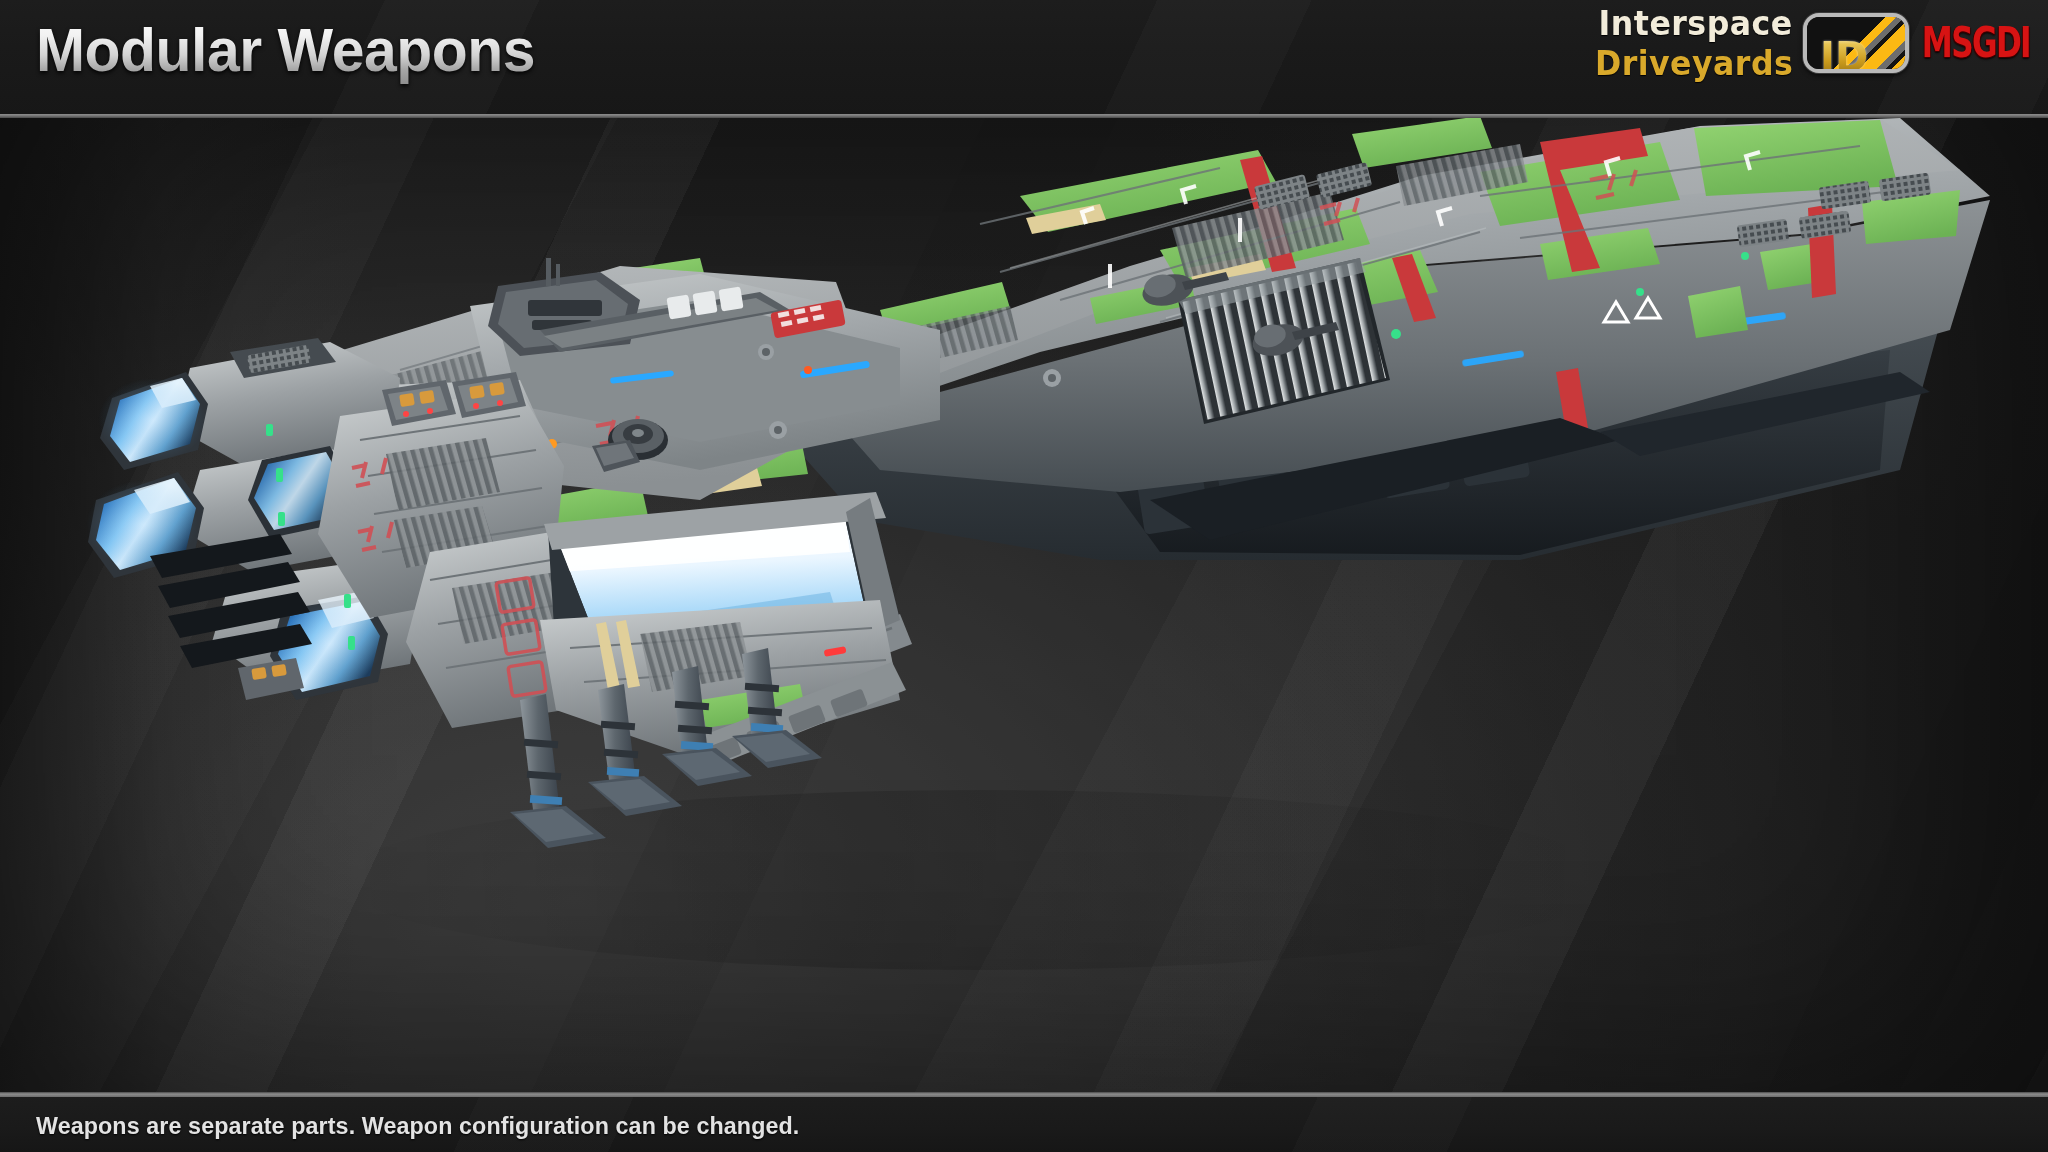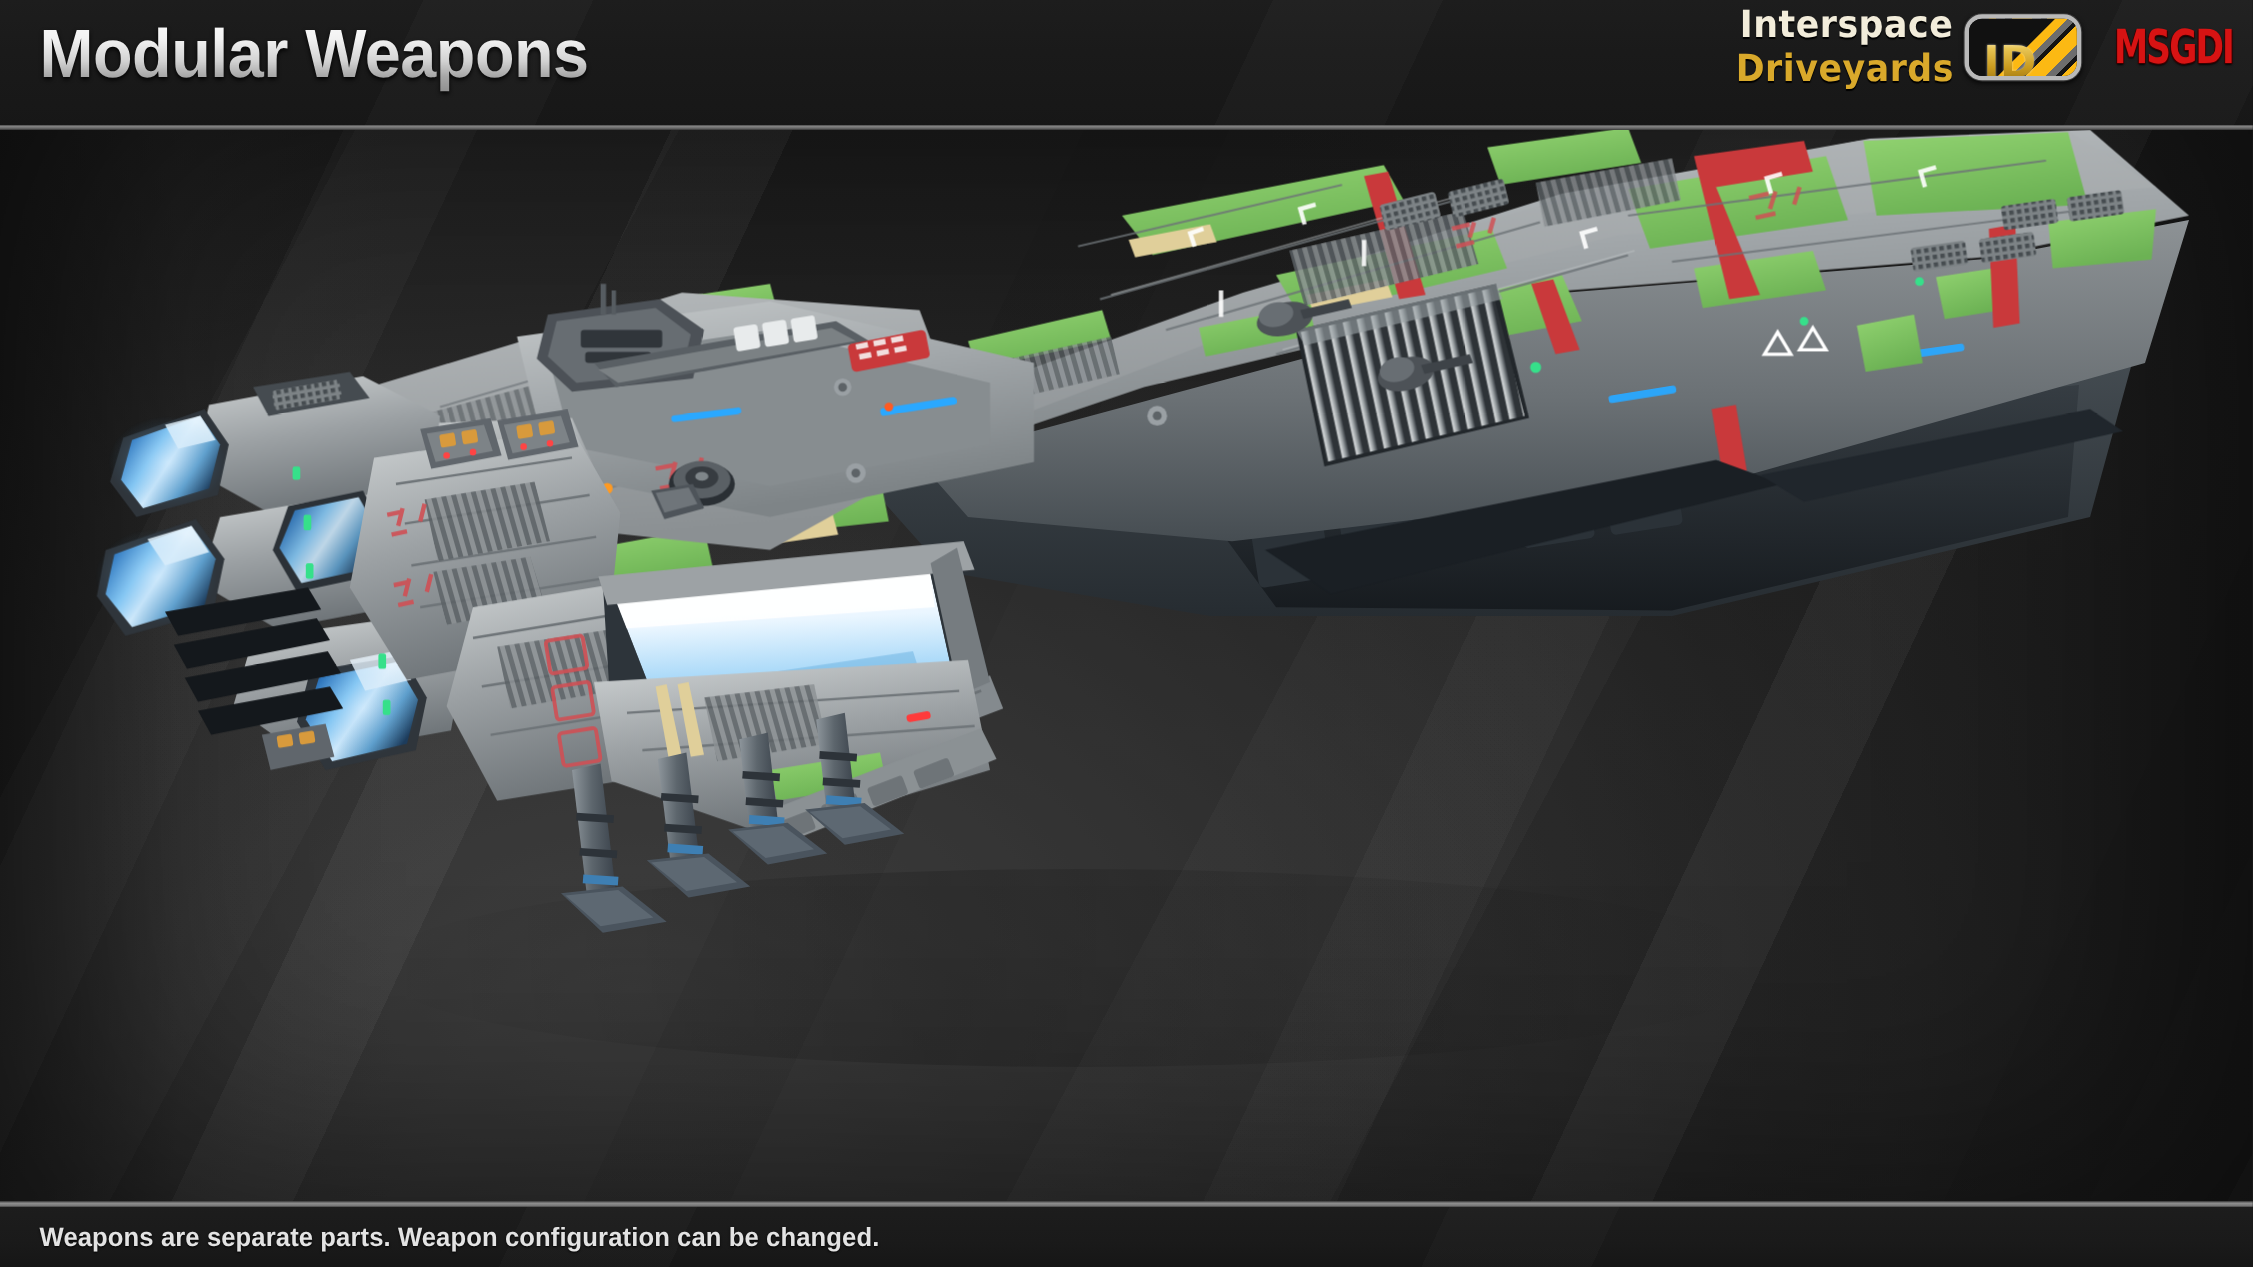--- a/index.html
+++ b/index.html
@@ -51,21 +51,21 @@
 
   .title{position:absolute;left:36px;top:14px;font-size:62px;font-weight:bold;
      letter-spacing:-.5px;font-family:"Liberation Sans",sans-serif;
      background:linear-gradient(180deg,#fbfbfb 4%,#f2f2f2 30%,#d3d3d3 58%,#a7a7a7 78%,#8e8e8e 100%);
      -webkit-background-clip:text;background-clip:text;color:transparent;
      -webkit-text-fill-color:transparent;
      filter:drop-shadow(0 2px 2px rgba(0,0,0,.9));
      transform:scaleX(.95);transform-origin:left center;white-space:nowrap;}
 
   
-  .logo-wrap{position:absolute;right:156px;top:6px;display:flex;align-items:center;gap:10px;}
+  .logo-wrap{position:absolute;right:139px;top:6px;display:flex;align-items:center;gap:10px;}
   .logo-words{display:flex;flex-direction:column;line-height:1;align-items:flex-end;}
   .logo-words .l1,.logo-words .l2{font-size:34px;font-weight:600;letter-spacing:.5px;
      font-family:"DejaVu Sans",sans-serif;transform:scaleX(.93);transform-origin:right center;white-space:nowrap;}
   .logo-words .l1{color:#f2ecda;text-shadow:0 1px 1px #000;margin-bottom:6px;}
   .logo-words .l2{color:#d9a92b;text-shadow:0 1px 1px #000;}
 
   .id-badge{position:relative;width:106px;height:60px;border-radius:16px;
      background:#111;border:4px solid #b9b9b9;box-sizing:border-box;overflow:hidden;
      box-shadow:0 0 0 1px #3a3a3a,0 2px 5px rgba(0,0,0,.8);}
   .id-badge .stripes{position:absolute;right:-12px;top:-12px;width:92px;height:118px;

